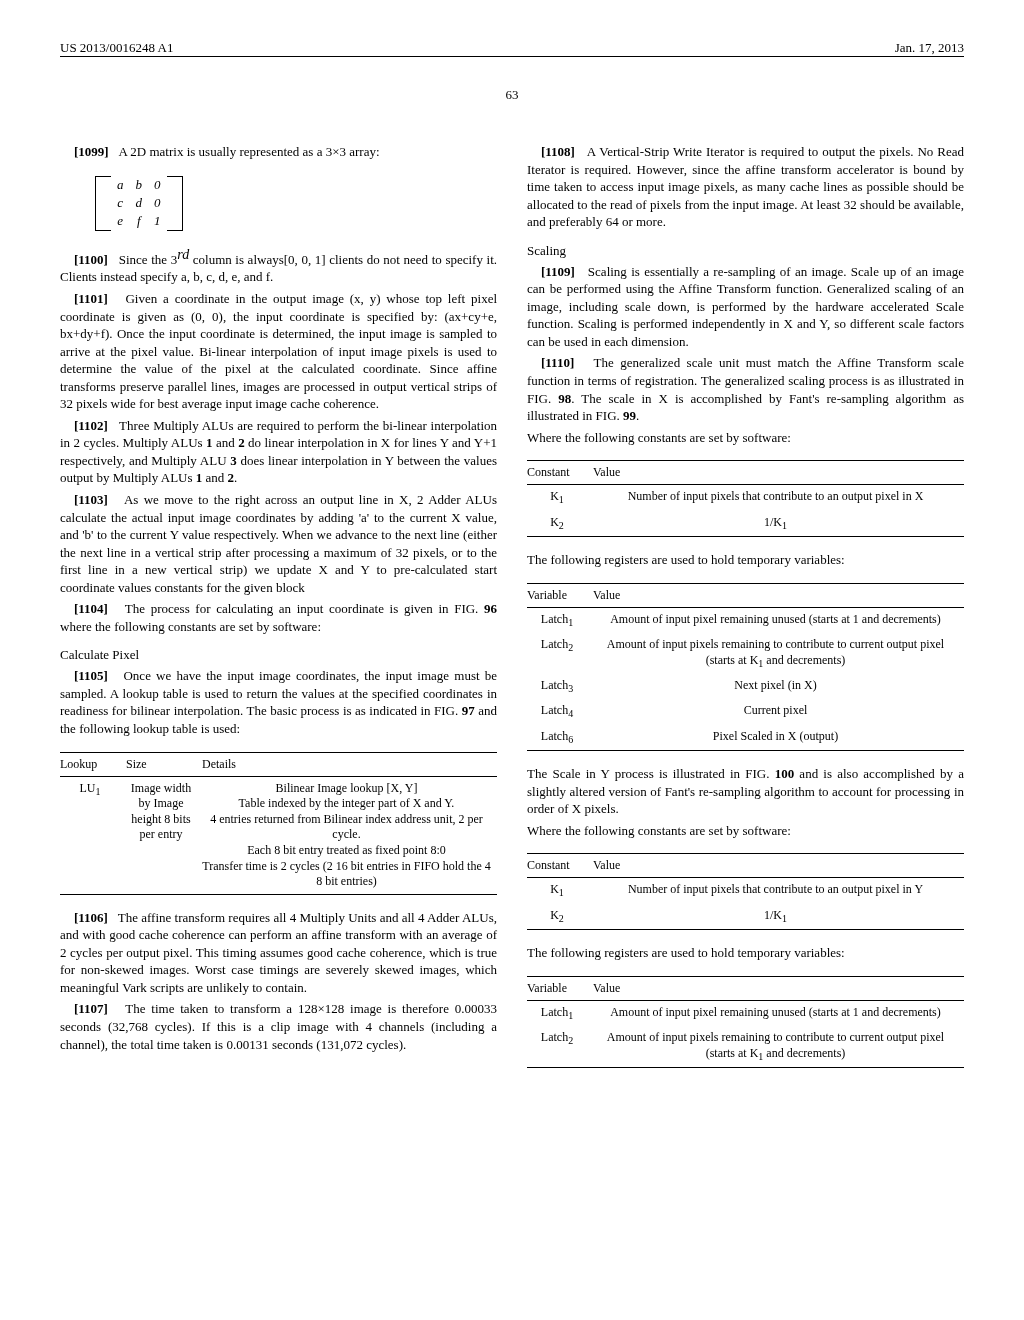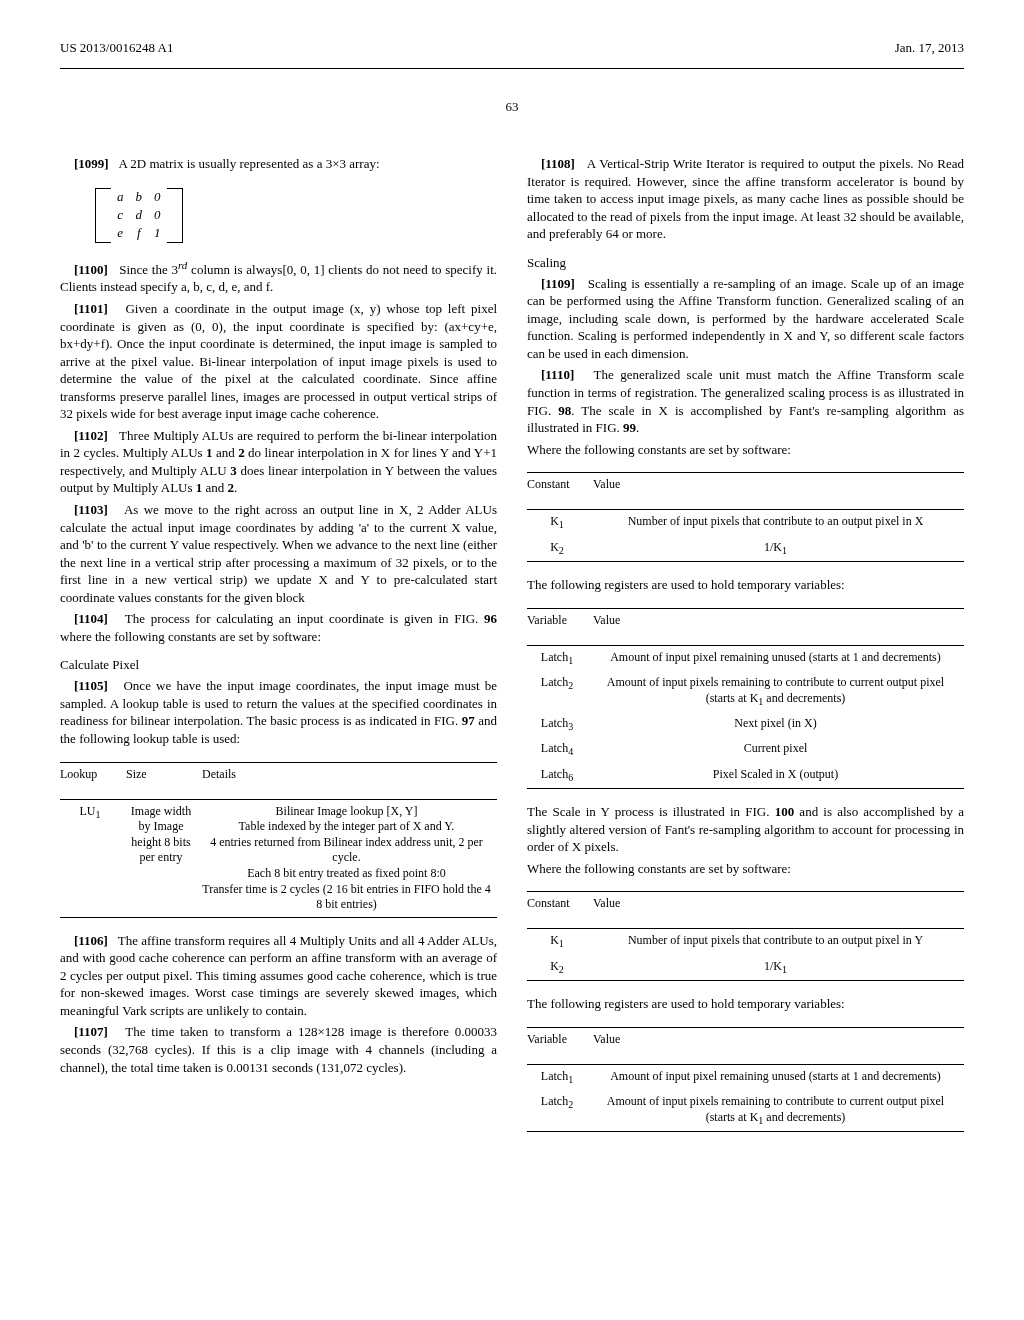--- a/index.html
+++ b/index.html
@@ -8,21 +8,21 @@
     margin: 0;
     padding: 40px 60px;
     background: white;
     color: #000;
     width: 904px;
   }
   .header {
     display: flex;
     justify-content: space-between;
     border-bottom: 1.5px solid #000;
-    padding-bottom: 12px;
+    padding-bottom: 0;
     margin-bottom: 30px;
   }
   .page-number {
     text-align: center;
     margin-bottom: 40px;
     font-size: 13px;
     font-family: Liberation Serif, serif;
   }
   .columns {
     display: flex;
@@ -74,41 +74,41 @@
   }
   .data-table {
     width: 100%;
     border-collapse: collapse;
     margin: 14px 0;
     font-size: 12px;
   }
   .data-table th {
     text-align: left;
     font-weight: normal;
-    padding: 4px 6px 17px 0;
+    padding: 4px 6px 4px 0;
     border-top: 1.5px solid #000;
     border-bottom: 1px solid #000;
     vertical-align: top;
   }
   .data-table td {
     text-align: center;
     padding: 4px 6px 4px 0;
     vertical-align: top;
     line-height: 1.3;
   }
   .data-table tbody tr:first-child td {
     border-top: 1px solid #000;
   }
   .data-table tbody tr:last-child td {
     border-bottom: 1.5px solid #000;
   }
   .data-table .c1 { width: 60px; }
   .data-table .c2 { width: 70px; }
   sub { font-size: 10px; }
-  sup { font-size: 11px; }
+  sup { font-size: 14px; }
 </style>
 </head>
 <body>
 
 <div class="header">
   <span>US 2013/0016248 A1</span>
   <span>Jan. 17, 2013</span>
 </div>
 
 <div class="page-number">63</div>

